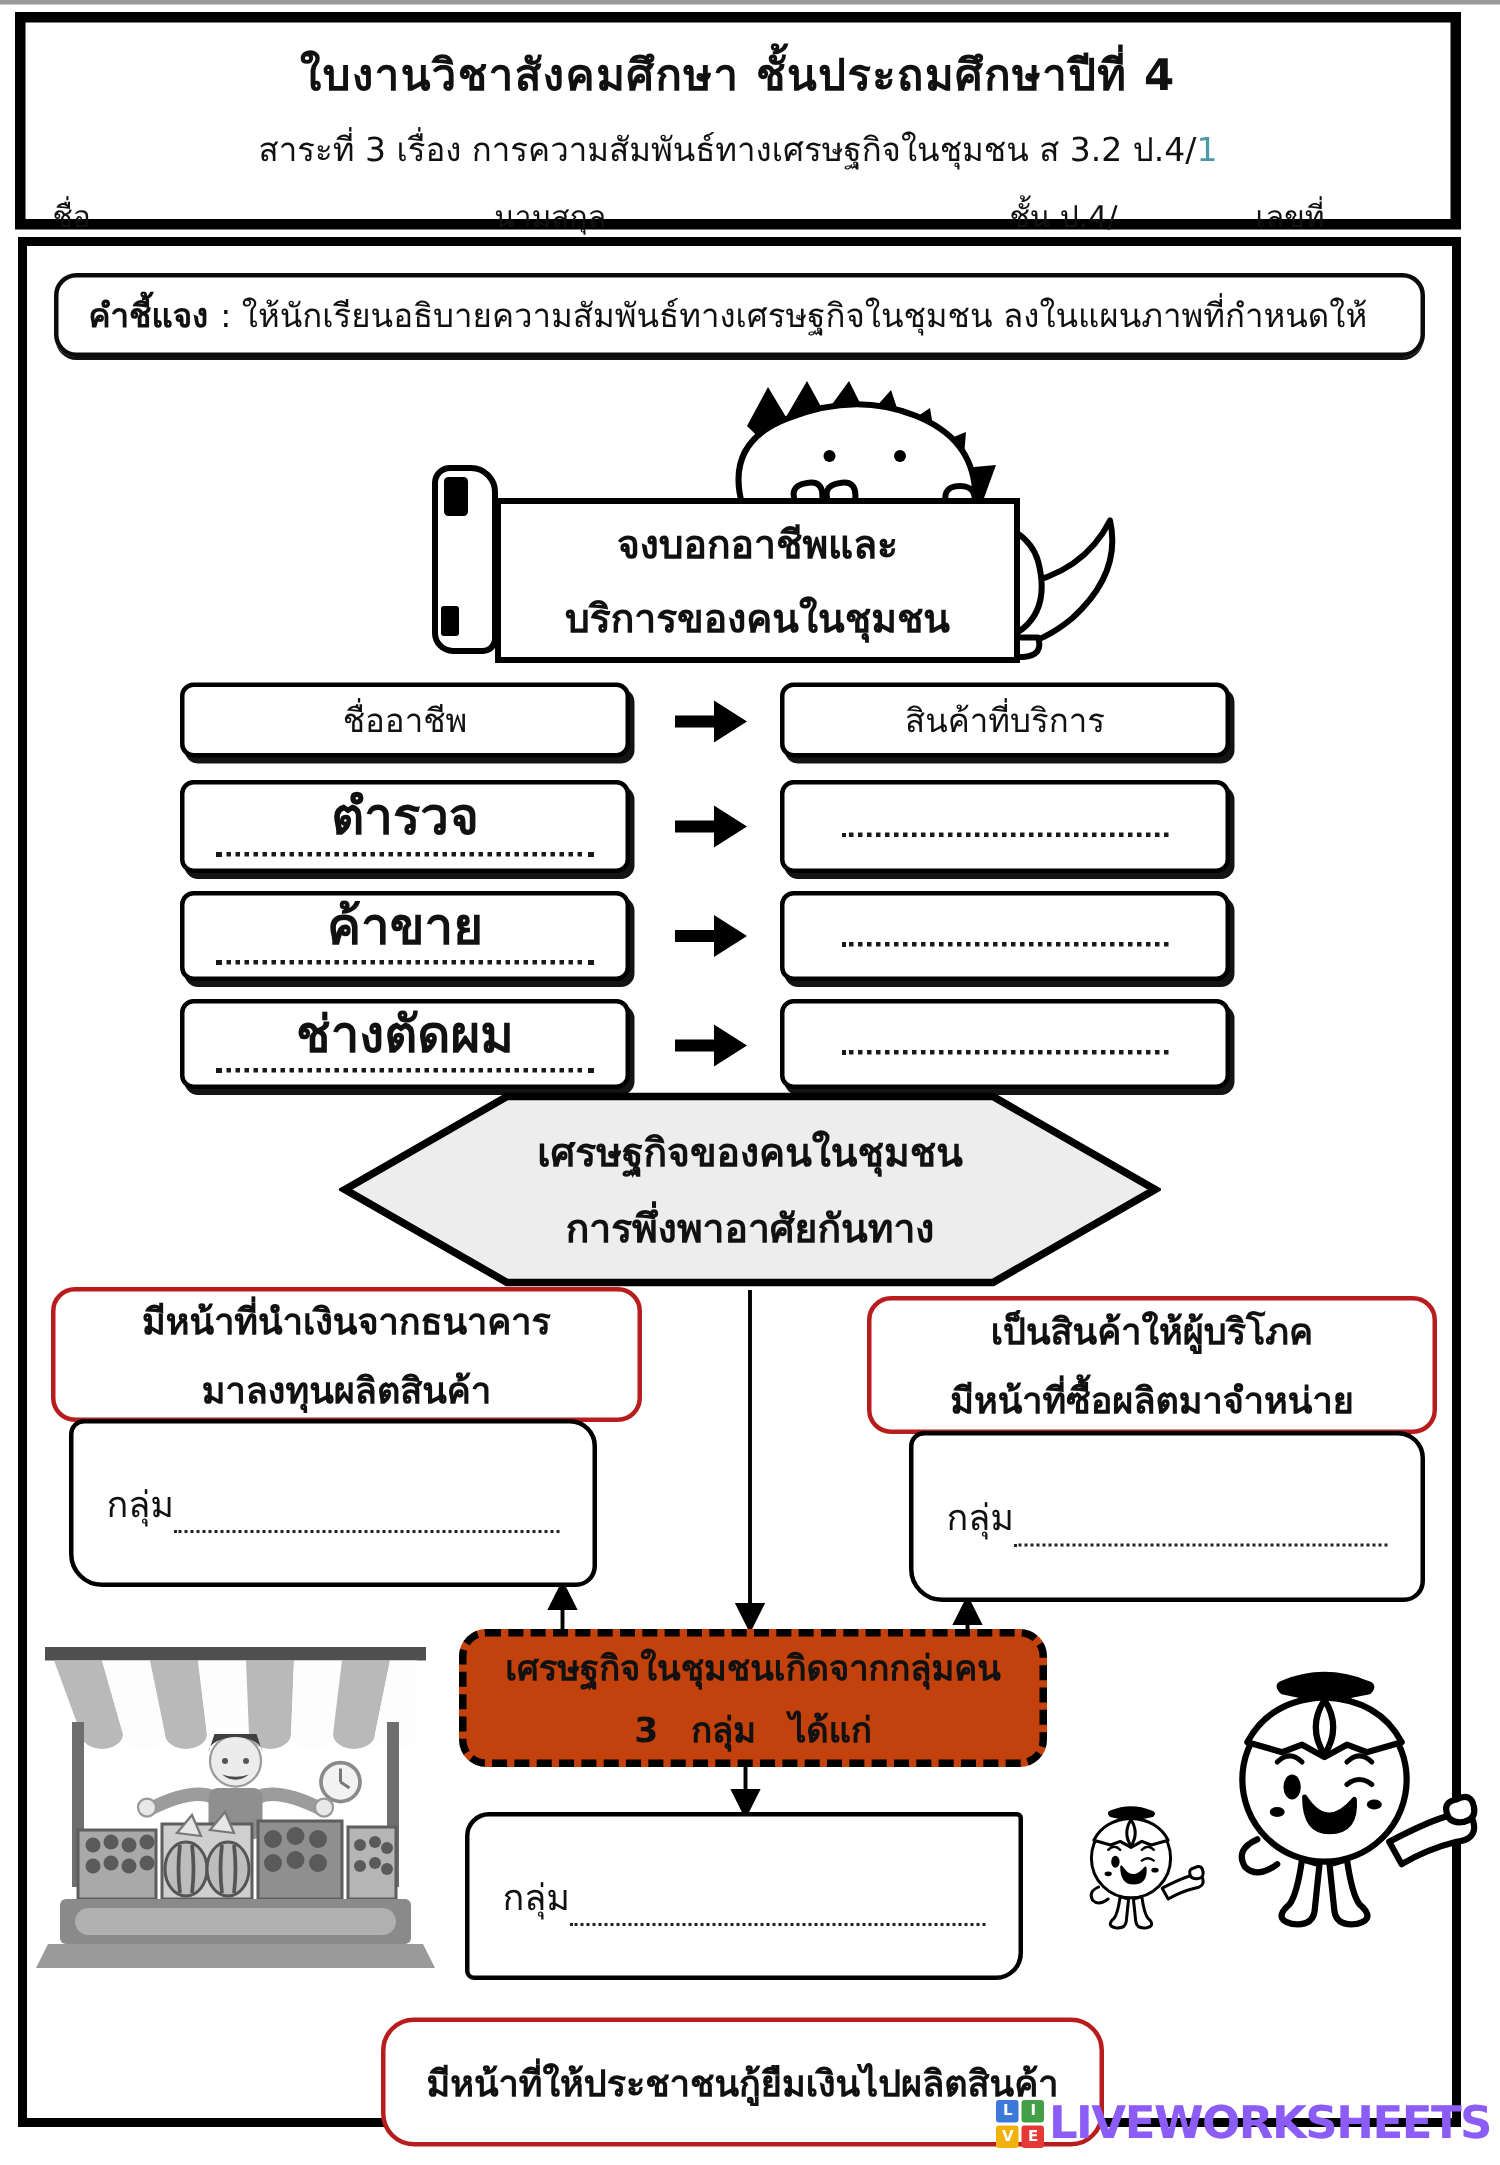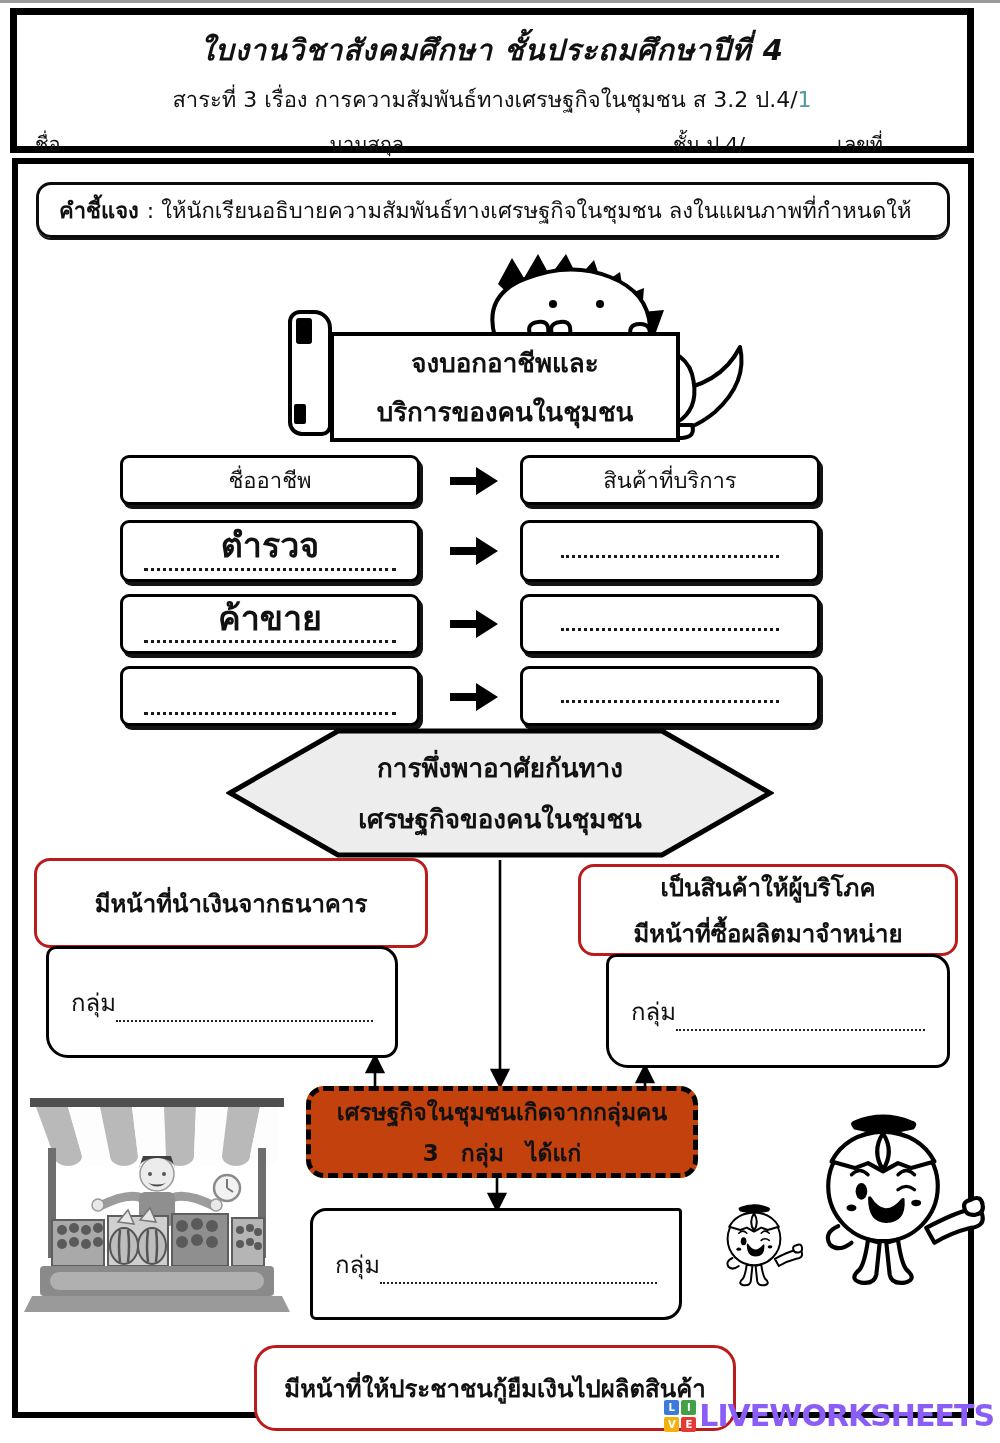--- a/index.html
+++ b/index.html
@@ -4,21 +4,21 @@
 <style>
   * { margin:0; padding:0; box-sizing:border-box; }
   html,body { width:1000px; height:1443px; background:#fff; position:relative;
     font-family:"DejaVu Sans","Liberation Sans",sans-serif; color:#111; }
   .abs { position:absolute; }
 
   
   .top-line { left:0; top:0; width:1000px; height:3px; background:#9a9a9a; }
   .header-box { left:10px; top:8px; width:964px; height:145px; border:7px solid #000;
     background:#fff; display:flex; flex-direction:column; align-items:center; }
-  .h-title { margin-top:12px; font-size:29px; font-weight:bold; letter-spacing:1px;font-style:italic; }
+  .h-title { margin-top:12px; font-size:29px; font-weight:bold; letter-spacing:1px; }
   .h-sub { margin-top:9px; font-size:22px; }
   .h-sub .suffix { color:#4d9aa4; }
   .h-nameline { width:100%; padding:0 18px; margin-top:11px; display:flex; align-items:flex-end; font-size:20px; }
   .leader { border-bottom:2.2px dotted #222; height:24px; }
   .fx3 { flex:3; }
   .w90 { width:92px; } .w70 { width:66px; }
 
   
   .main-frame { left:12px; top:158px; width:962px; height:1260px; border:6px solid #000; background:#fff; }
 
@@ -177,52 +177,54 @@
   <span class="occ-line"></span>
 </div>
 <svg class="abs row-arrow" style="left:448px; top:607px;" viewBox="0 0 52 34">
   <path d="M2 13 h26 v-10 l22 14 -22 14 v-10 h-26 z" fill="#000"></path>
 </svg>
 <div class="abs t-box t-right" style="top:594px; height:60px;">
   <span class="ans-line"></span>
 </div>
 
 <div class="abs t-box t-left t-center-text" style="top:666px; height:60px;">
+  <span class="occ-label">ช่างตัดผม</span>
   <span class="occ-line"></span>
 </div>
 <svg class="abs row-arrow" style="left:448px; top:680px;" viewBox="0 0 52 34">
   <path d="M2 13 h26 v-10 l22 14 -22 14 v-10 h-26 z" fill="#000"></path>
 </svg>
 <div class="abs t-box t-right" style="top:666px; height:60px;">
   <span class="ans-line"></span>
 </div>
 
 <svg class="abs hex-wrap" viewBox="0 0 548 134">
   <polygon points="4,67 112,5 436,5 544,67 436,129 112,129" fill="#ededed" stroke="#000" stroke-width="5" stroke-linejoin="miter"></polygon>
 </svg>
 <div class="abs hex-text">
+  <div>เศรษฐกิจของคนในชุมชน</div>
   <div>การพึ่งพาอาศัยกันทาง</div>
-  <div>เศรษฐกิจของคนในชุมชน</div>
 </div>
 
 <svg class="abs connector-svg" viewBox="0 0 1000 1443">
   <g stroke="#000" stroke-width="2.6" fill="#000">
     <line x1="500" y1="860" x2="500" y2="1076"></line>
     <polygon points="500,1086 492,1070 508,1070"></polygon>
     <line x1="375" y1="1086" x2="375" y2="1066"></line>
     <polygon points="375,1056 367,1072 383,1072"></polygon>
     <line x1="645" y1="1086" x2="645" y2="1076"></line>
     <polygon points="645,1066 637,1082 653,1082"></polygon>
     <line x1="497" y1="1178" x2="497" y2="1200"></line>
     <polygon points="497,1210 489,1194 505,1194"></polygon>
   </g>
 </svg>
 
 <div class="abs duty-box duty-left">
   <div>มีหน้าที่นำเงินจากธนาคาร</div>
+  <div>มาลงทุนผลิตสินค้า</div>
 </div>
 <div class="abs group-box group-left">
   <div class="group-row">
     <span>กลุ่ม</span>
     <span class="leader fx3"></span>
   </div>
 </div>
 
 <div class="abs duty-box duty-right">
   <div>เป็นสินค้าให้ผู้บริโภค</div>

